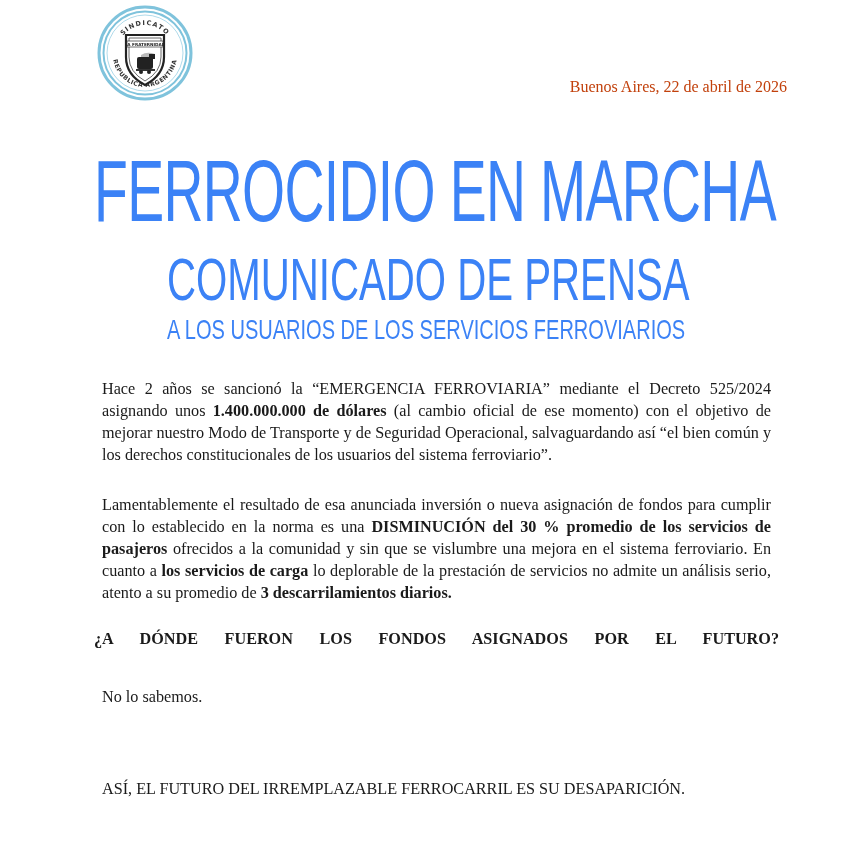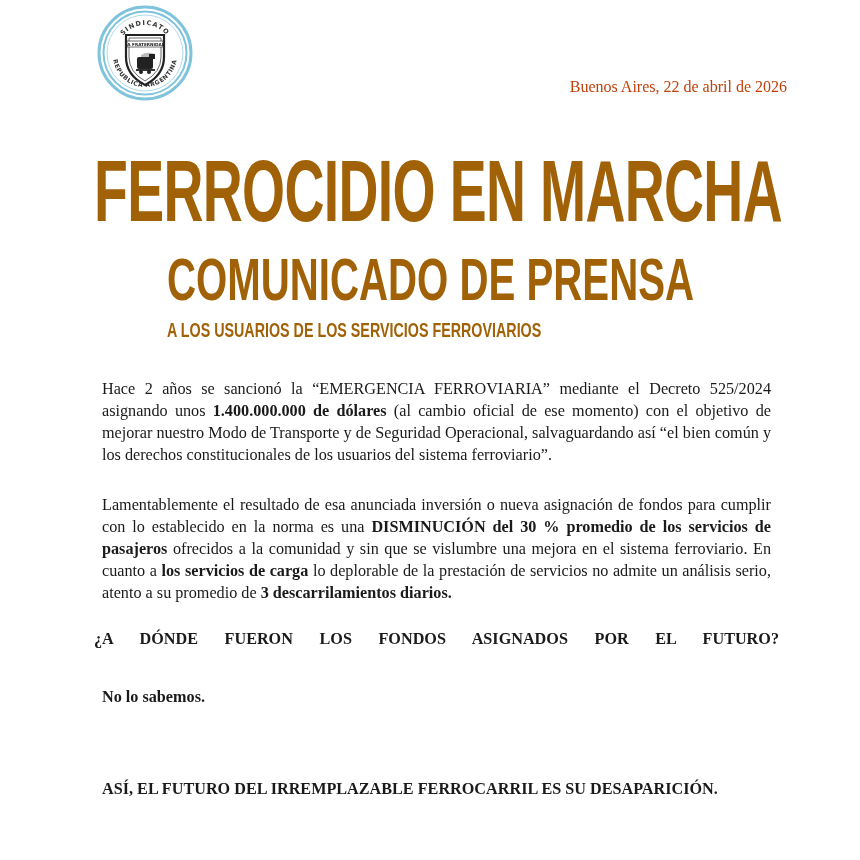--- a/index.html
+++ b/index.html
@@ -28,22 +28,22 @@
     top: 78px;
     font-size: 16px;
     color: #c2410c;
   }
   .title-block {
     position: absolute;
     left: 0;
     width: 860px;
     text-align: center;
     font-family: "Liberation Sans", "DejaVu Sans", sans-serif;
-    font-weight: bold;
-    color: #a16207;
+    font-weight: normal;
+    color: #3b82f6;
     text-transform: uppercase;
     white-space: nowrap;
   }
   .title-main {
     top: 146px;
     left: 94px;
     width: 688px;
     height: 90px;
     font-size: 88px;
     line-height: 90px;
@@ -56,21 +56,21 @@
     width: 527px;
     height: 60px;
     font-size: 60px;
     line-height: 60px;
   }
   .title-sub2 {
     top: 315px;
     left: 167px;
     width: 524px;
     height: 30px;
-    font-size: 20px;
+    font-size: 28px;
     line-height: 30px;
   }
   .condensed {
     display: inline-block;
     transform-origin: left top;
   }
   .body-text {
     position: absolute;
     left: 94px;
     width: 685px;
@@ -81,21 +81,21 @@
   }
   .body-text p {
     margin: 8px;
   }
   .p1 { top: 370px; }
   .p2 { top: 486px; }
   .q  { top: 628px; font-weight: bold; text-align: justify; text-align-last: justify; }
   .p3 { top: 678px; }
   .p4 { top: 770px; }
   b { font-weight: bold; }
-  .nolo { font-weight: bold; }
+  .nolo { font-weight: normal; }
 </style>
 </head>
 <body>
 
 <div class="logo">
   <svg width="96" height="96" viewBox="0 0 96 96">
     <circle cx="48" cy="48" r="46" fill="#ffffff" stroke="#7fc3dc" stroke-width="3"></circle>
     <circle cx="48" cy="48" r="41.5" fill="none" stroke="#7fc3dc" stroke-width="2"></circle>
     <circle cx="48" cy="48" r="38" fill="#ffffff" stroke="#9bd0e4" stroke-width="0.8"></circle>
     <defs>

